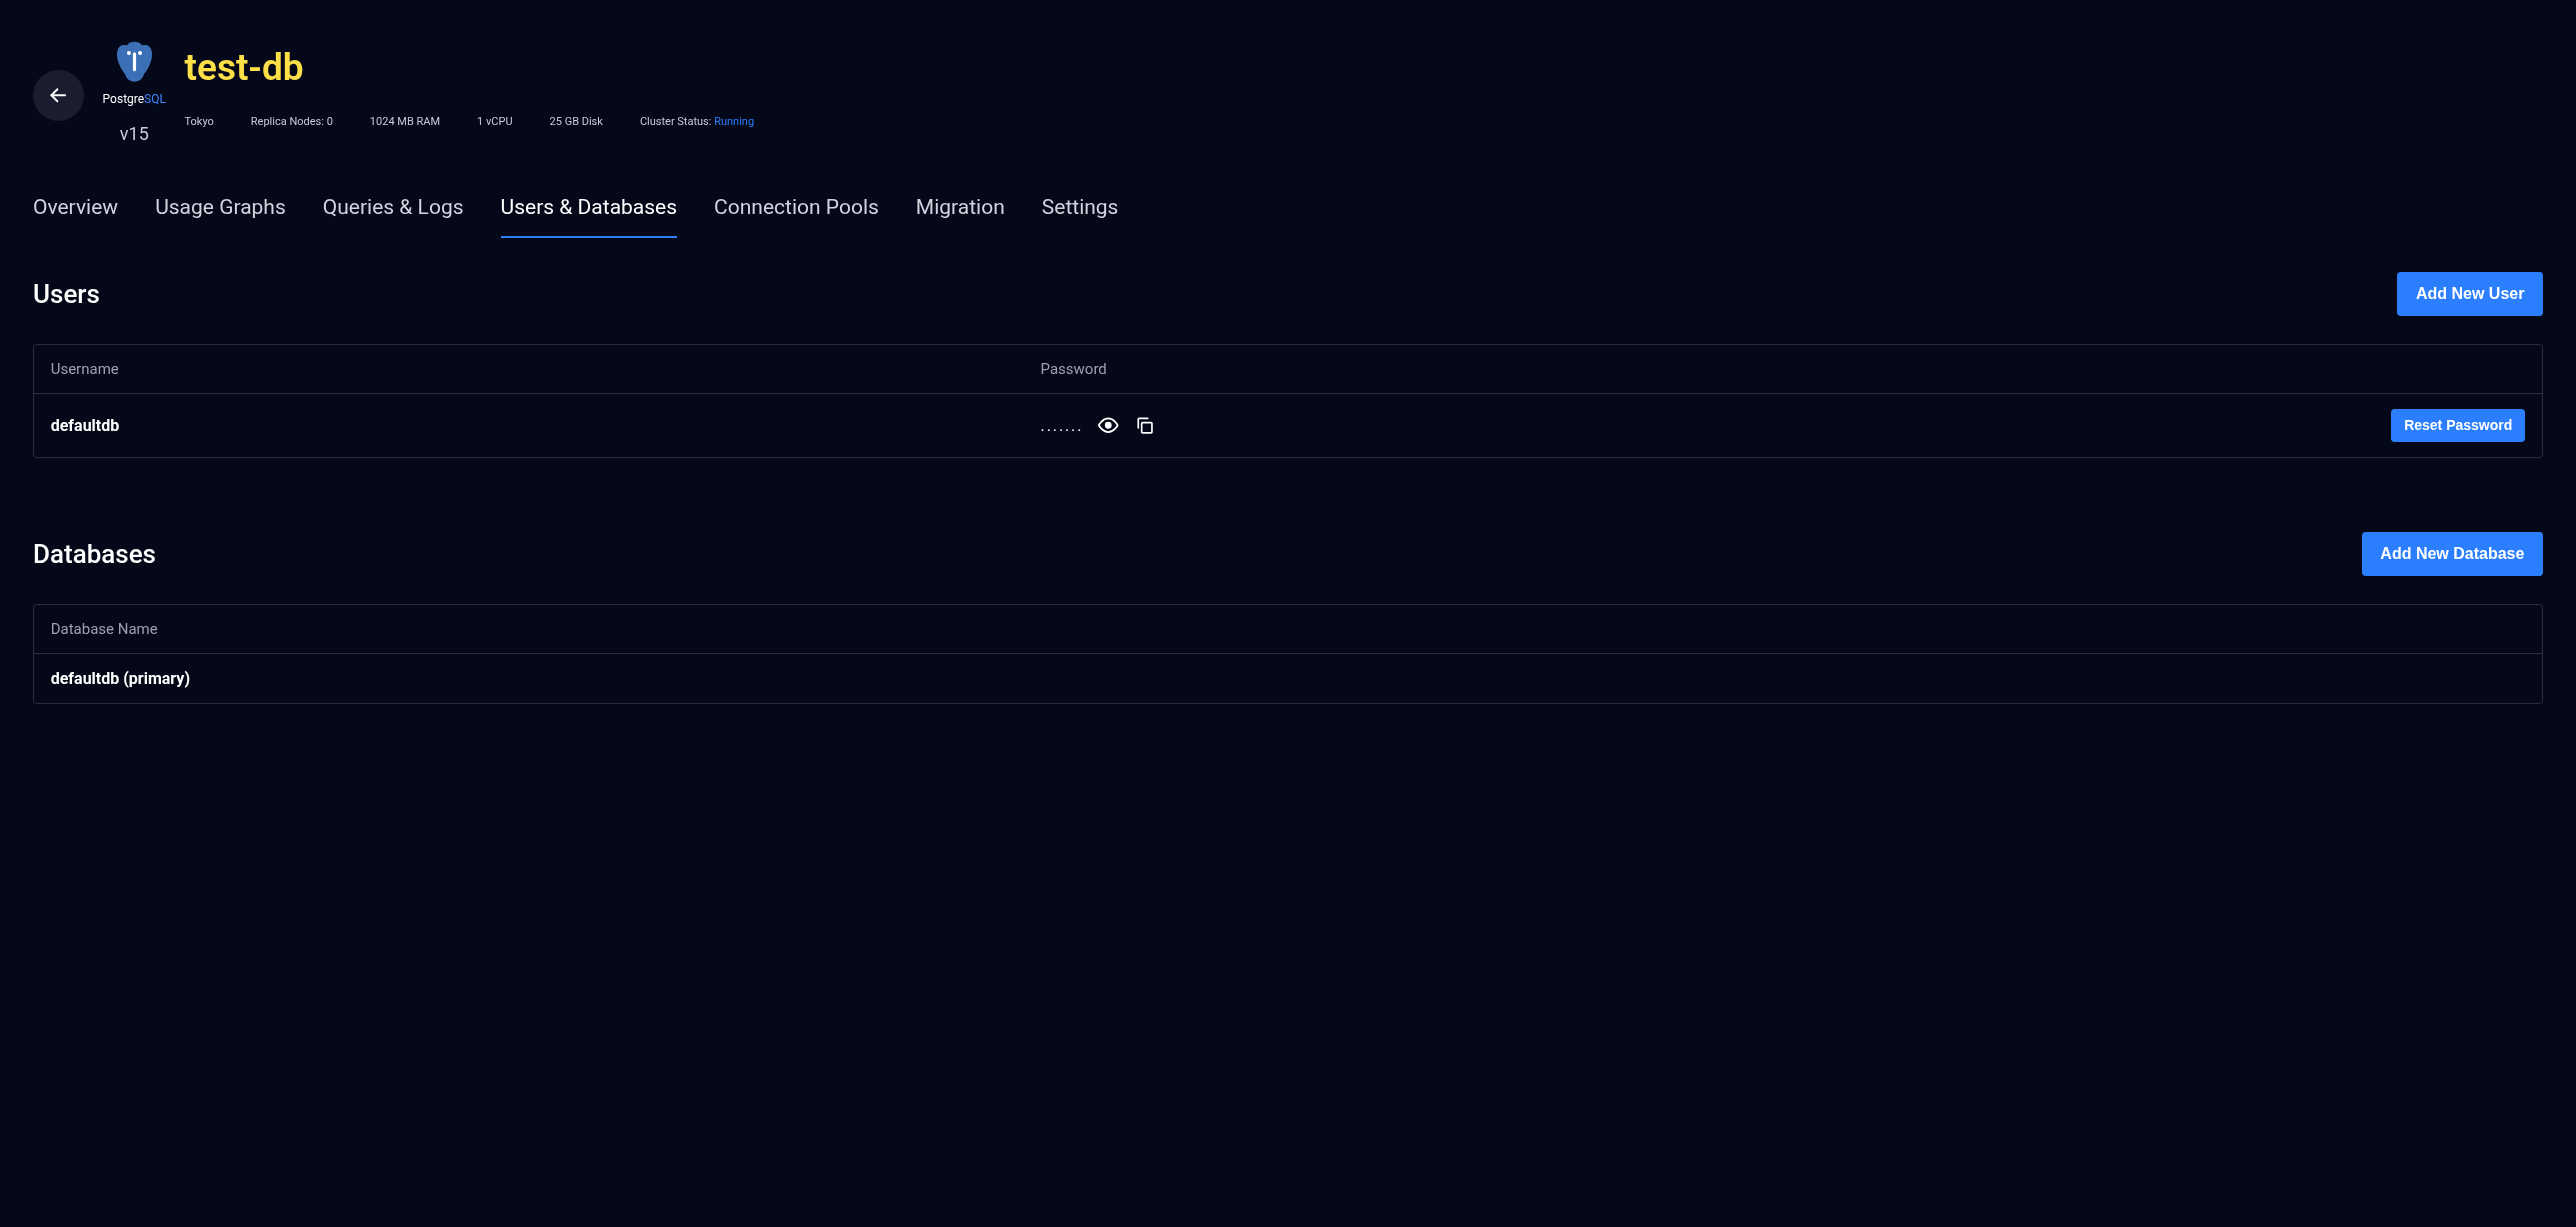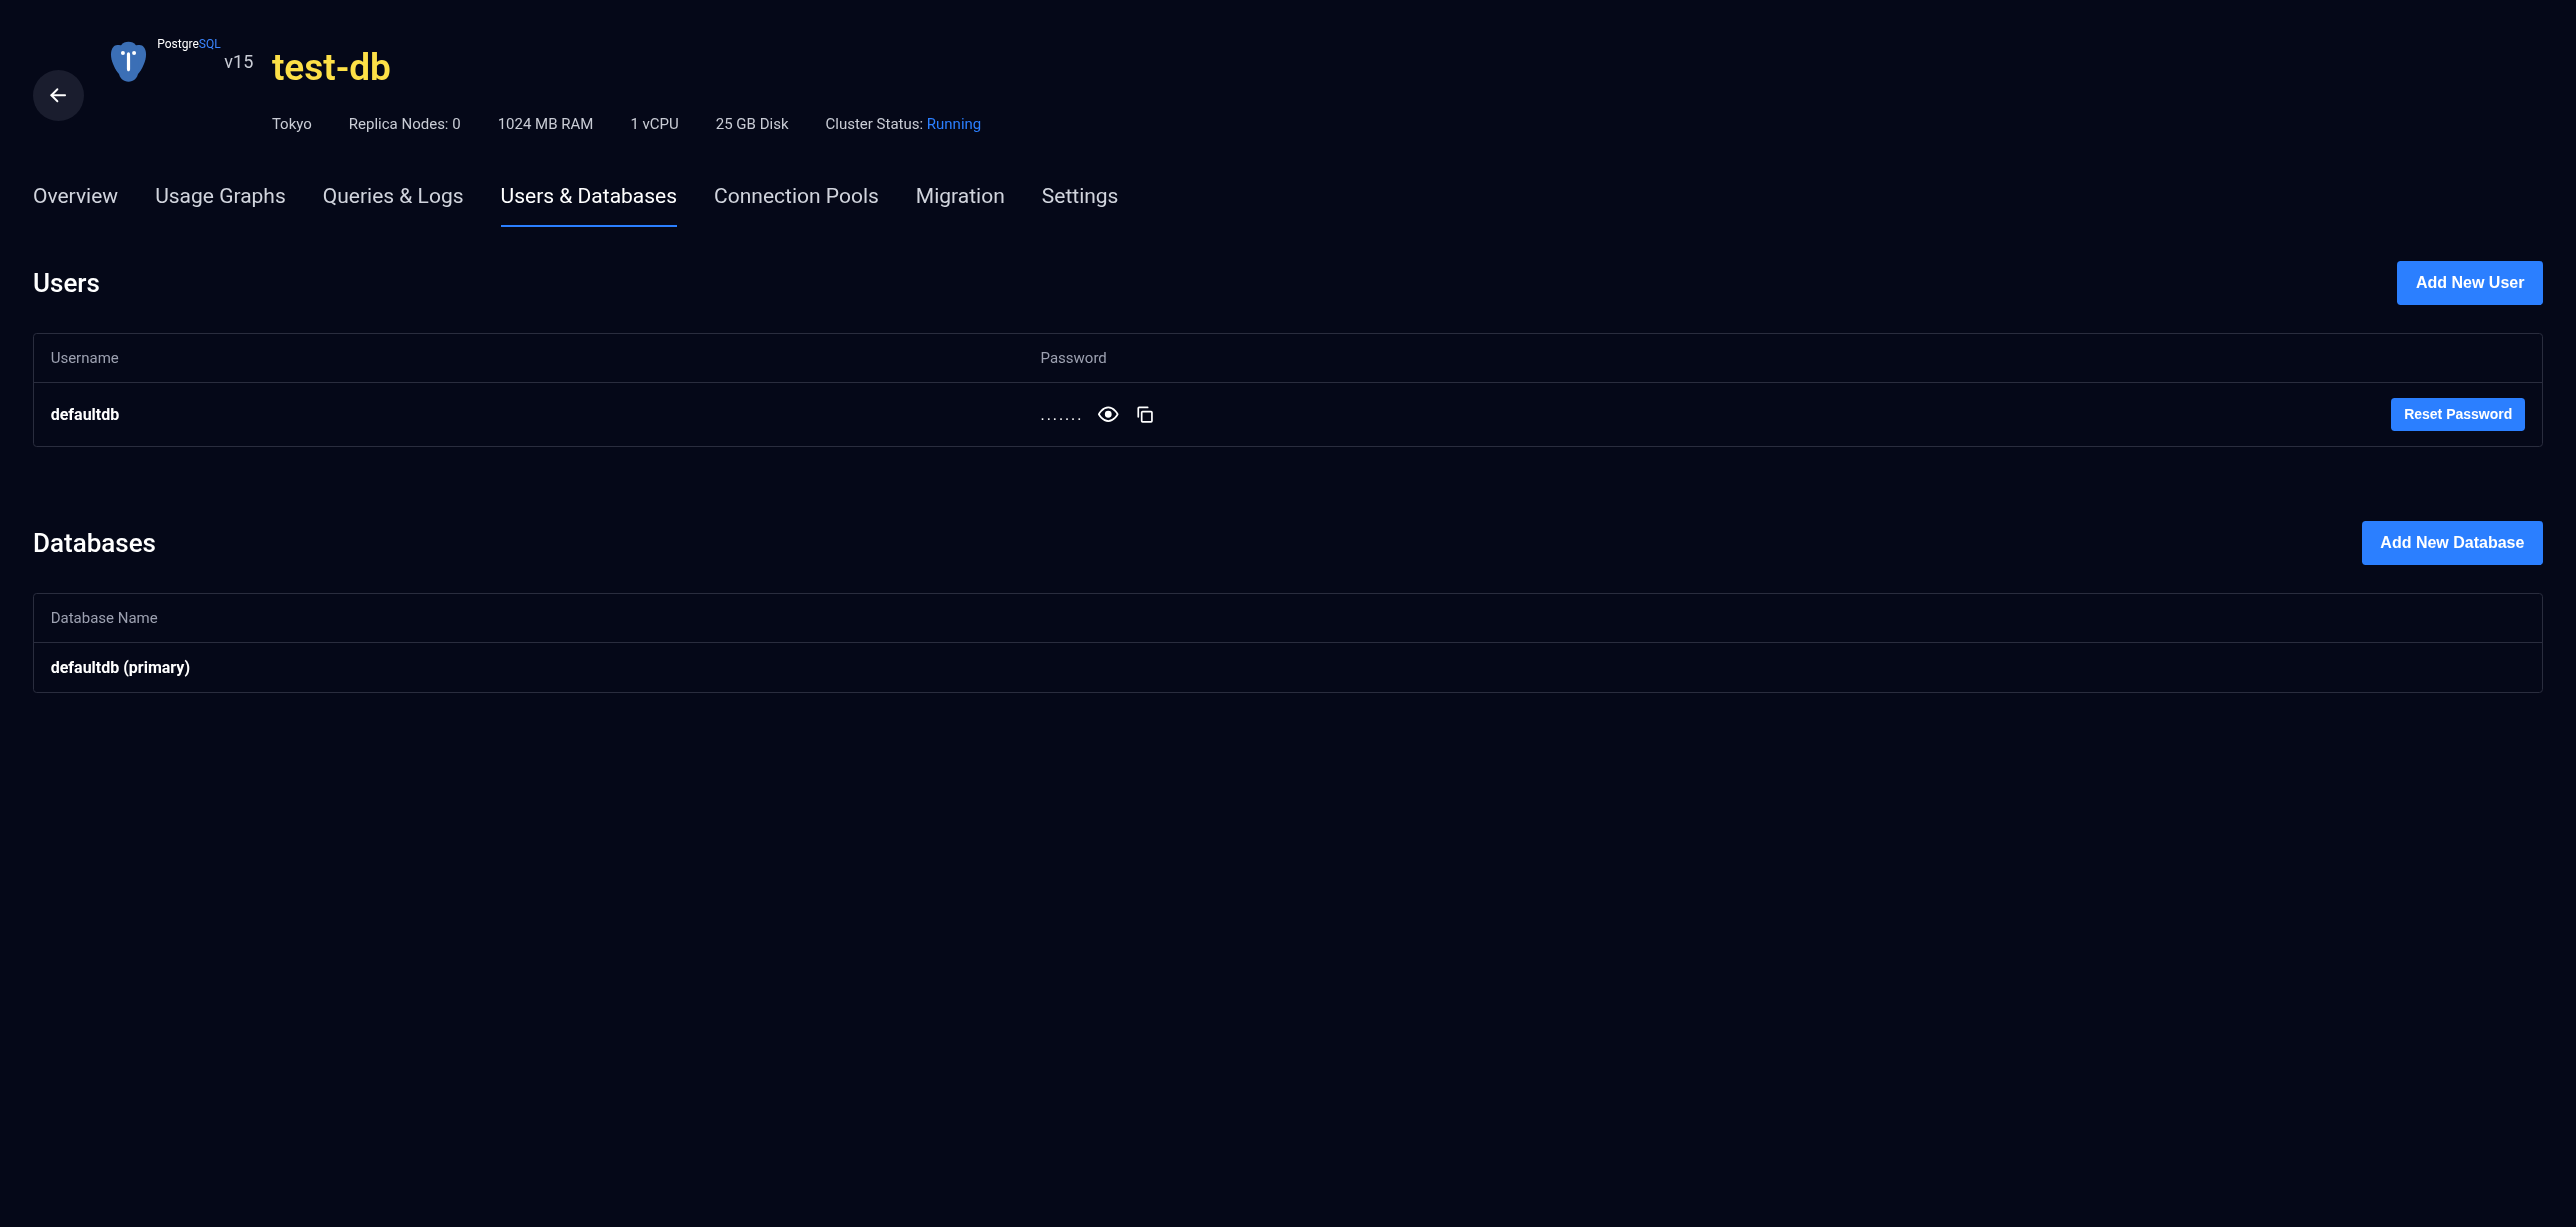--- a/index.html
+++ b/index.html
@@ -30,20 +30,22 @@
       justify-content: center;
       cursor: pointer;
       margin-top: 33px;
     }
     .back-button svg {
       width: 20.5px;
       height: 20.5px;
     }
     .logo-container {
       display: flex;
+      flex-direction: column;
+      align-items: center;
       gap: 3.7px;
     }
     .logo {
       width: 51px;
       height: 51px;
     }
     .logo-label {
       font-size: 12px;
       color: #ffffff;
     }
@@ -58,21 +60,21 @@
     }
     .db-title {
       font-size: 37px;
       font-weight: 600;
       color: #fde047;
       margin-bottom: 26px;
     }
     .meta-row {
       display: flex;
       gap: 37px;
-      font-size: 15px;
+      font-size: 11px;
       color: #c9ccd5;
     }
     .meta-item {
       white-space: nowrap;
     }
     .status-running {
       color: #2b7fff;
     }
     .tabs {
       display: flex;

